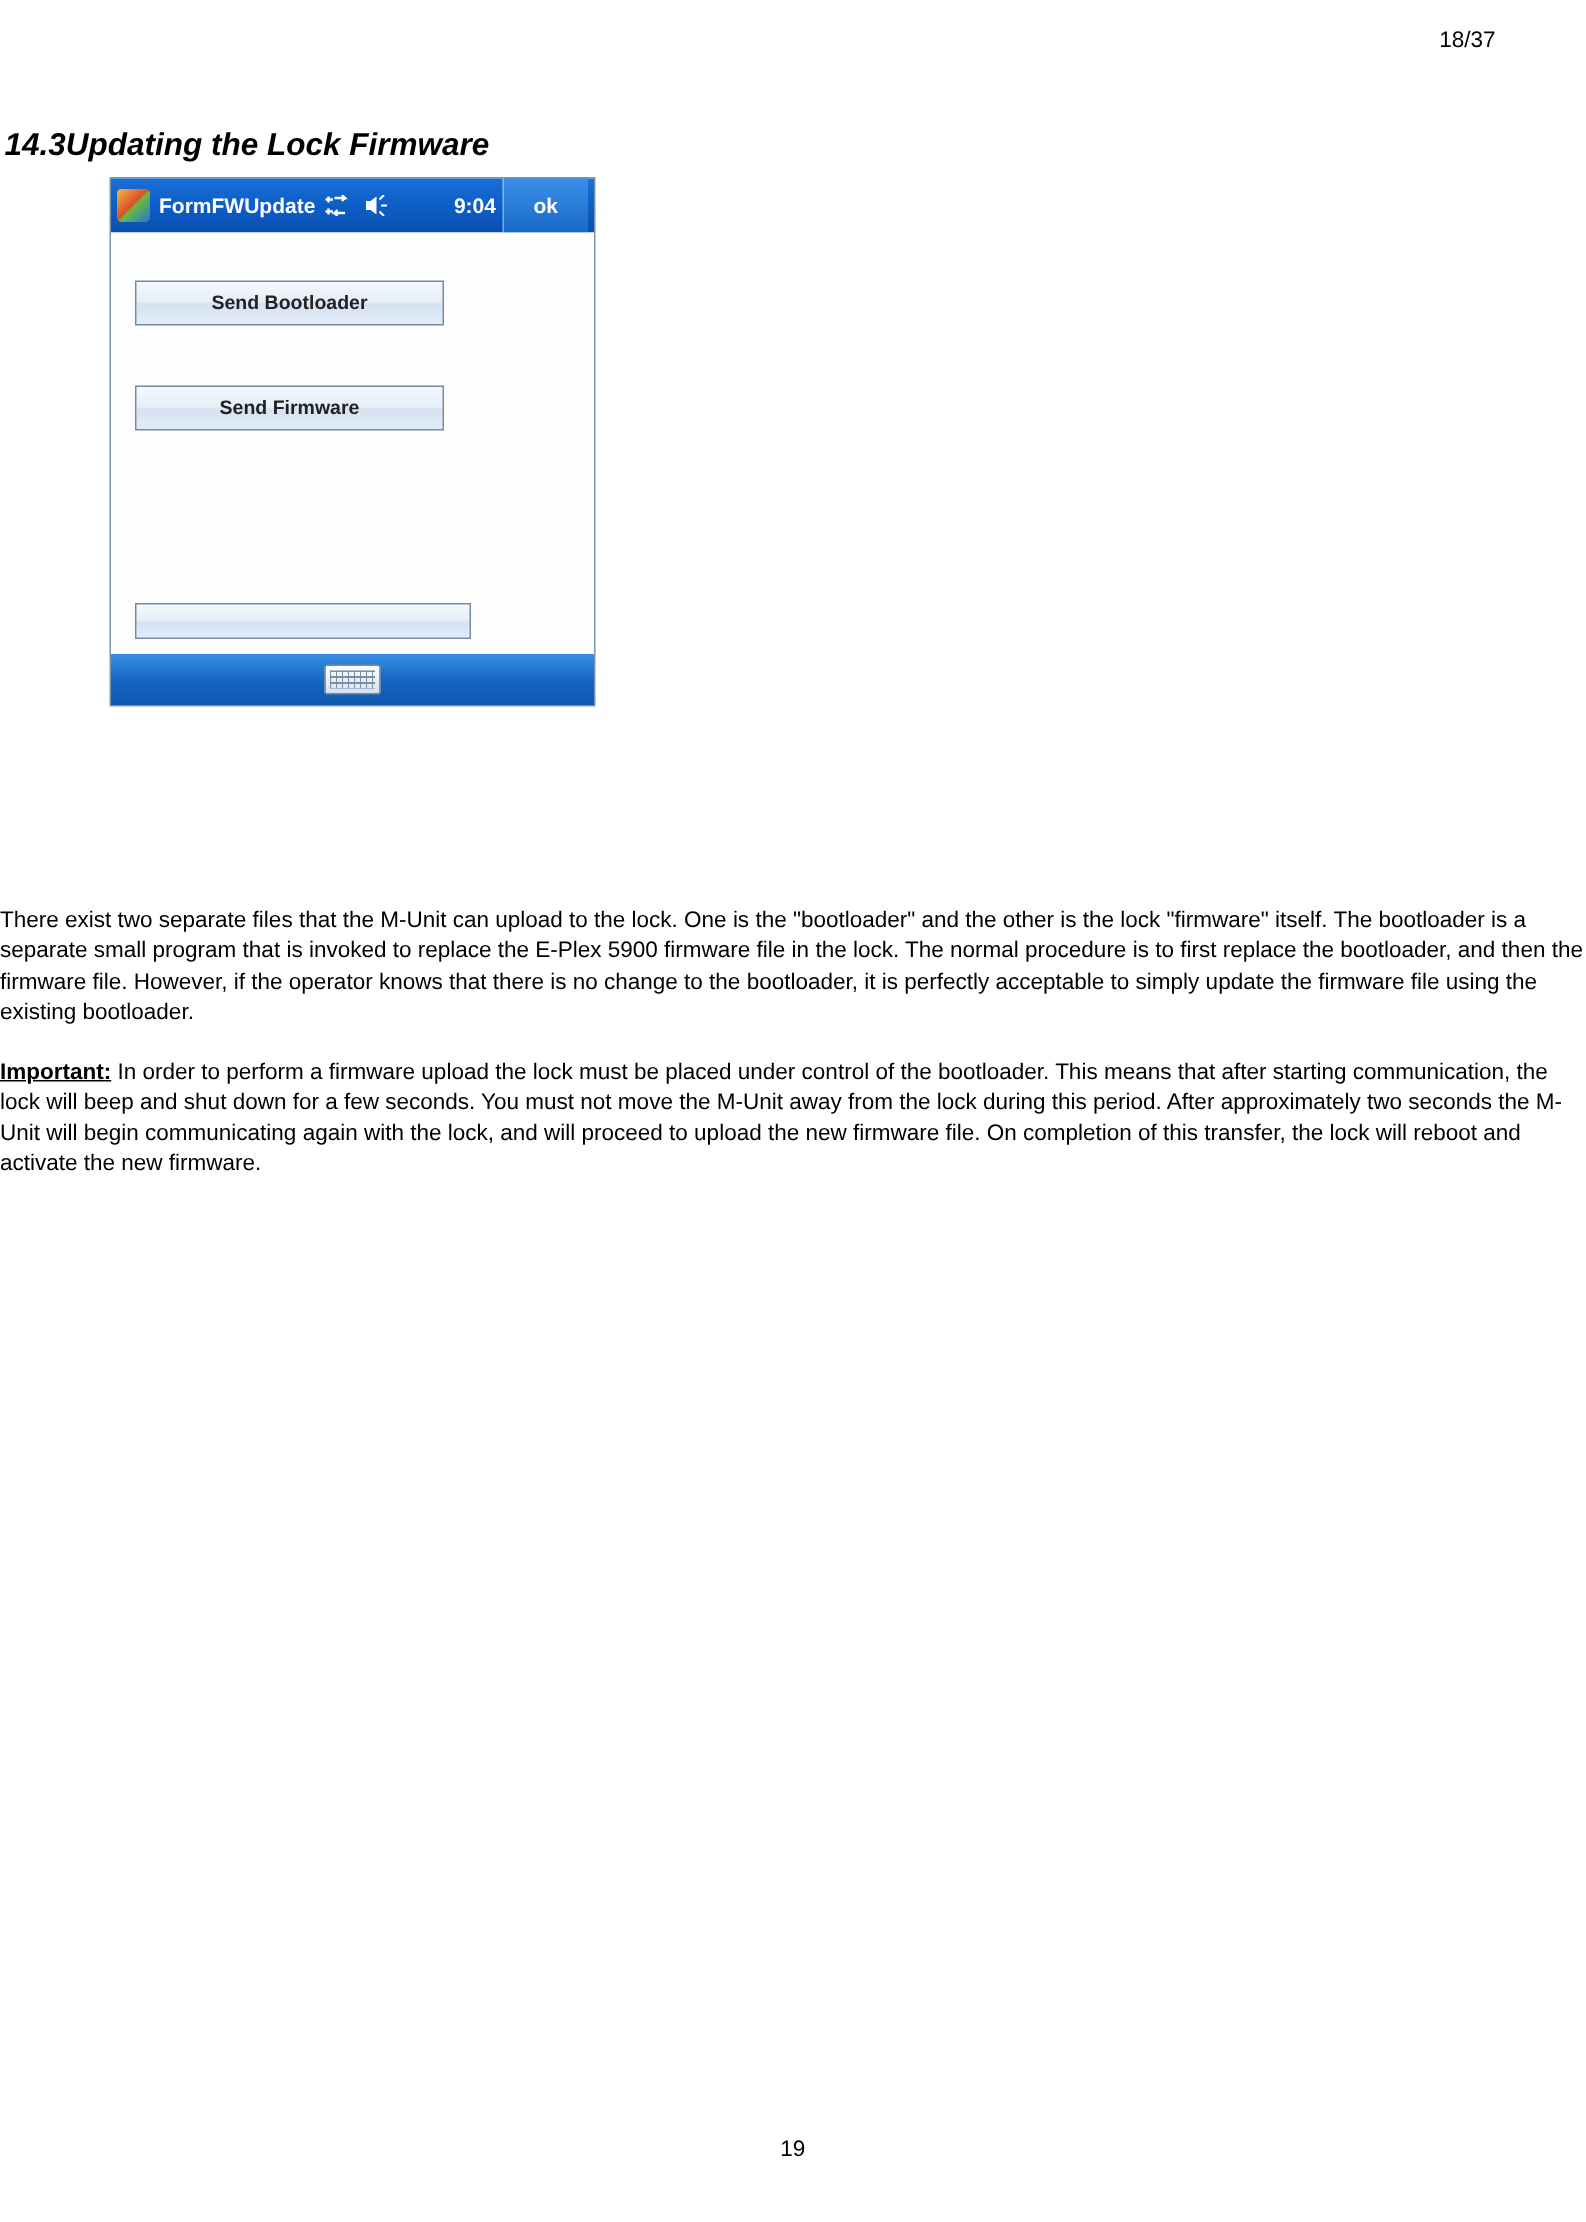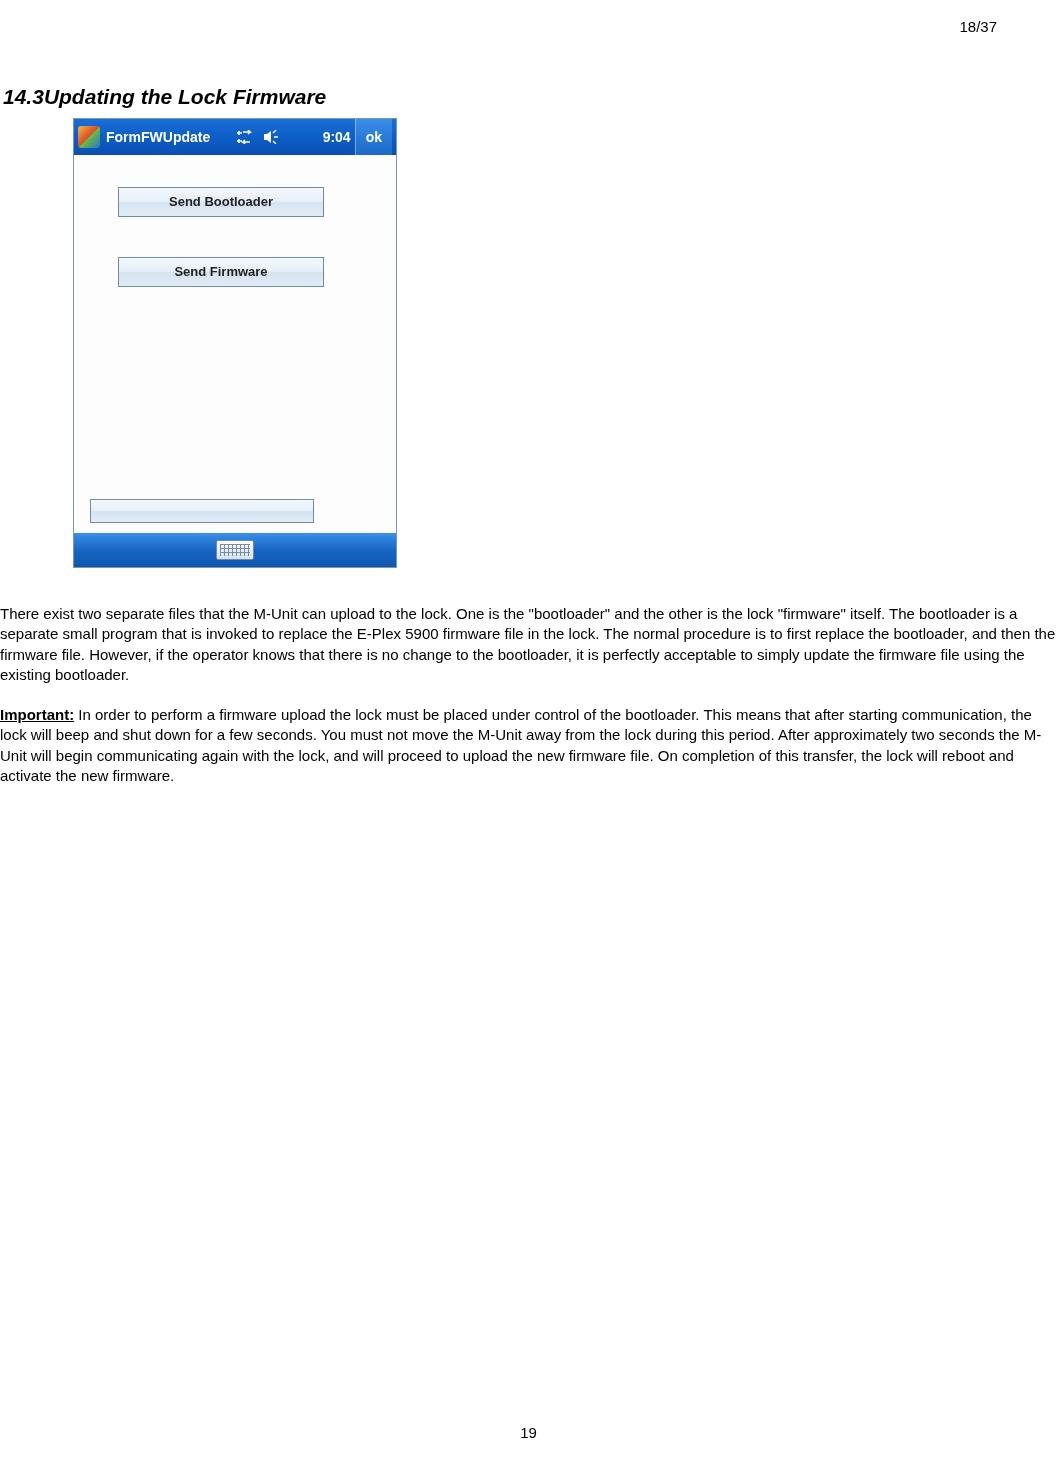--- a/index.html
+++ b/index.html
@@ -26,21 +26,21 @@
       font-style: italic;
     }
     .section-number {
       display: inline-block;
     }
     .screenshot-container {
       position: absolute;
       top: 118px;
       left: 73px;
       width: 324px;
-      height: 450px;
+      height: 353px;
       border: 1px solid #7a96b0;
       background: #fdfdfd;
       display: flex;
       flex-direction: column;
     }
     .titlebar {
       height: 36px;
       background: linear-gradient(to bottom, #1b6fd6 0%, #0d5ec8 50%, #0a4fb0 100%);
       display: flex;
       align-items: center;
@@ -65,21 +65,21 @@
       display: flex;
       align-items: center;
       justify-content: center;
       font-size: 12px;
       color: #fff;
     }
     .clock { font-size: 14px; font-weight: bold; margin: 0 4px; padding-left: 32px; }
     .ok-btn {
       background: linear-gradient(to bottom, #3a8ee8, #1a6ac8);
       border-left: 1px solid rgba(255,255,255,0.4);
-      padding: 0 10px;
+      padding: 0 20px;
       height: 100%;
       display: flex;
       align-items: center;
       font-size: 14px;
       font-weight: bold;
     }
     .content-area {
       flex: 1;
       background: #fdfdfd;
       position: relative;
@@ -91,21 +91,20 @@
       height: 30px;
       background: linear-gradient(to bottom, #f4f8fc 0%, #e6eef7 48%, #d5e2f0 52%, #e1ecf6 100%);
       border: 1px solid #6f8ba5;
       font-family: Tahoma, sans-serif;
       font-size: 13px;
       font-weight: bold;
       color: #222;
       text-align: center;
       line-height: 28px;
       cursor: pointer;
-      margin-left: 28px;
     }
     .btn-bootloader { top: 32px; }
     .btn-firmware { top: 102px; }
     .progress-box {
       position: absolute;
       left: 16px;
       bottom: 10px;
       width: 224px;
       height: 24px;
       background: linear-gradient(to bottom, #f4f8fc 0%, #e6eef7 48%, #d5e2f0 52%, #e1ecf6 100%);

